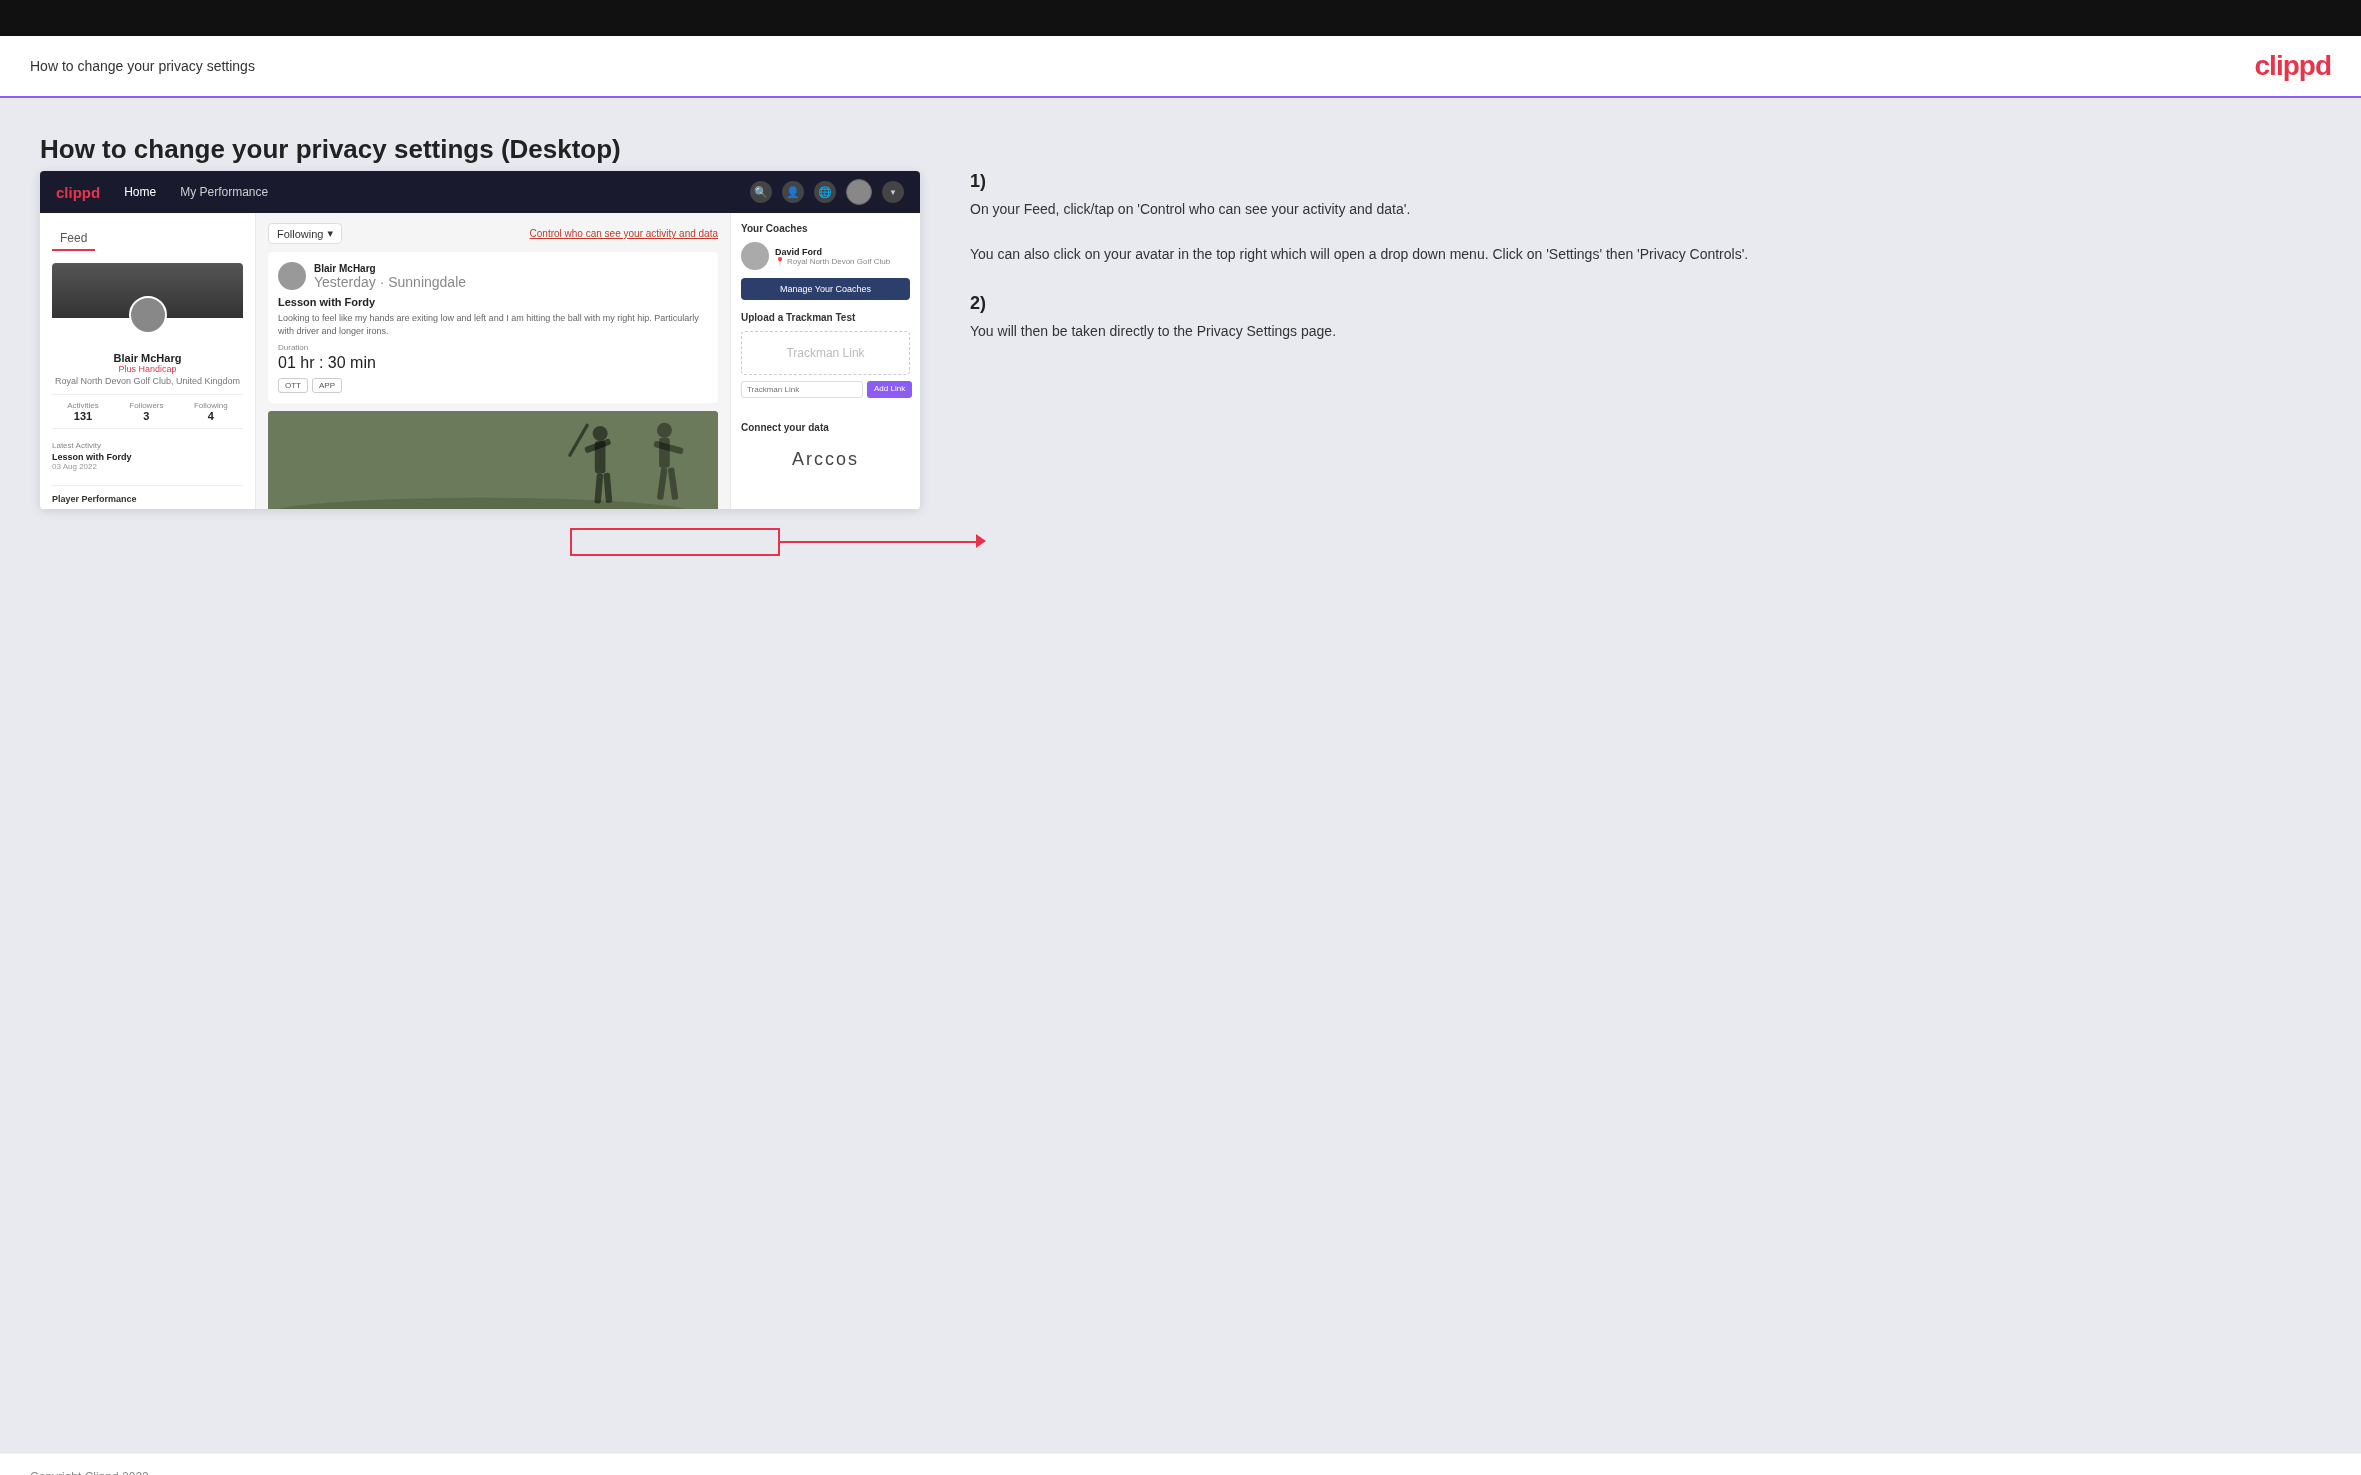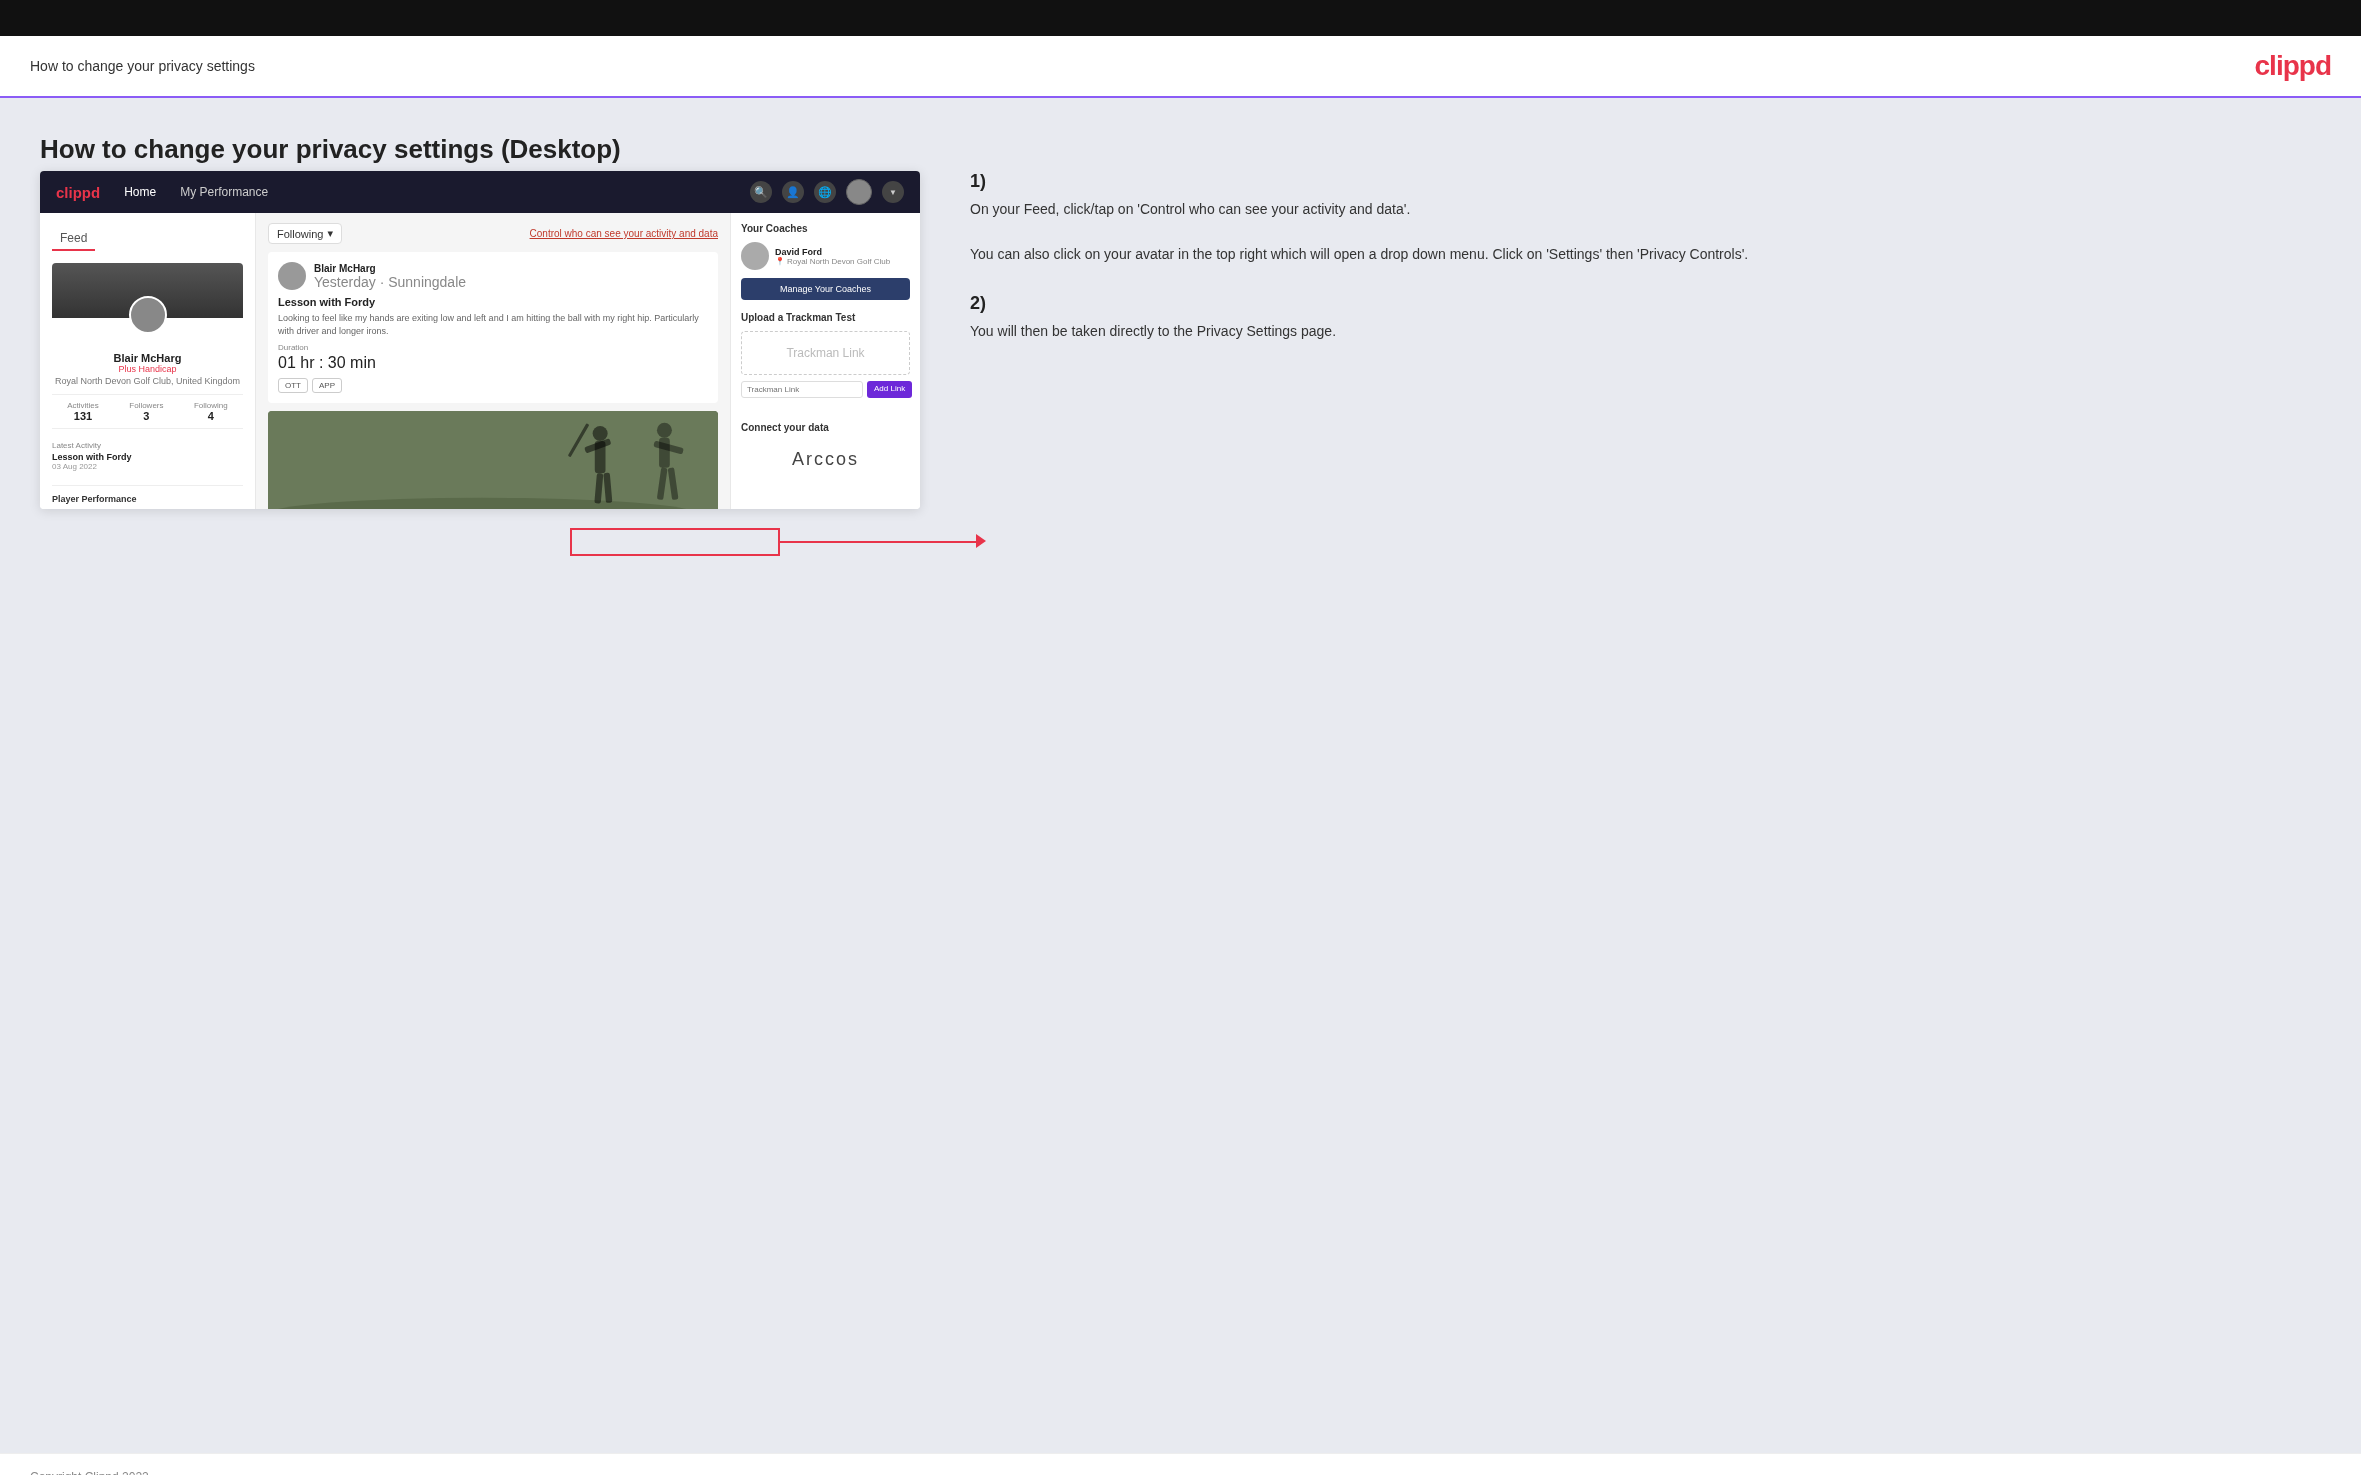--- a/index.html
+++ b/index.html
@@ -288,21 +288,21 @@
       margin-bottom: 6px;
     }
     .trackman-placeholder { font-size: 12px; color: #bbb; font-weight: 300; }
     .trackman-input-row {
       display: flex; gap: 4px;
     }
     .trackman-input {
       flex: 1; font-size: 8px; border: 1px solid #ddd; padding: 3px 5px; border-radius: 3px; color: #aaa;
     }
     .add-link-btn {
-      background: #6d28d9; color: #fff; font-size: 8px;
+      background: #8b5cf6; color: #fff; font-size: 8px;
       padding: 3px 7px; border-radius: 3px; cursor: pointer; white-space: nowrap;
     }
 
     .connect-section {}
     .arccos-logo { font-size: 18px; font-weight: 300; color: #444; text-align: center; padding: 8px 0; letter-spacing: 2px; }
 
     
     .instructions-panel {
       flex: 1;
       padding: 0 0 0 20px;

